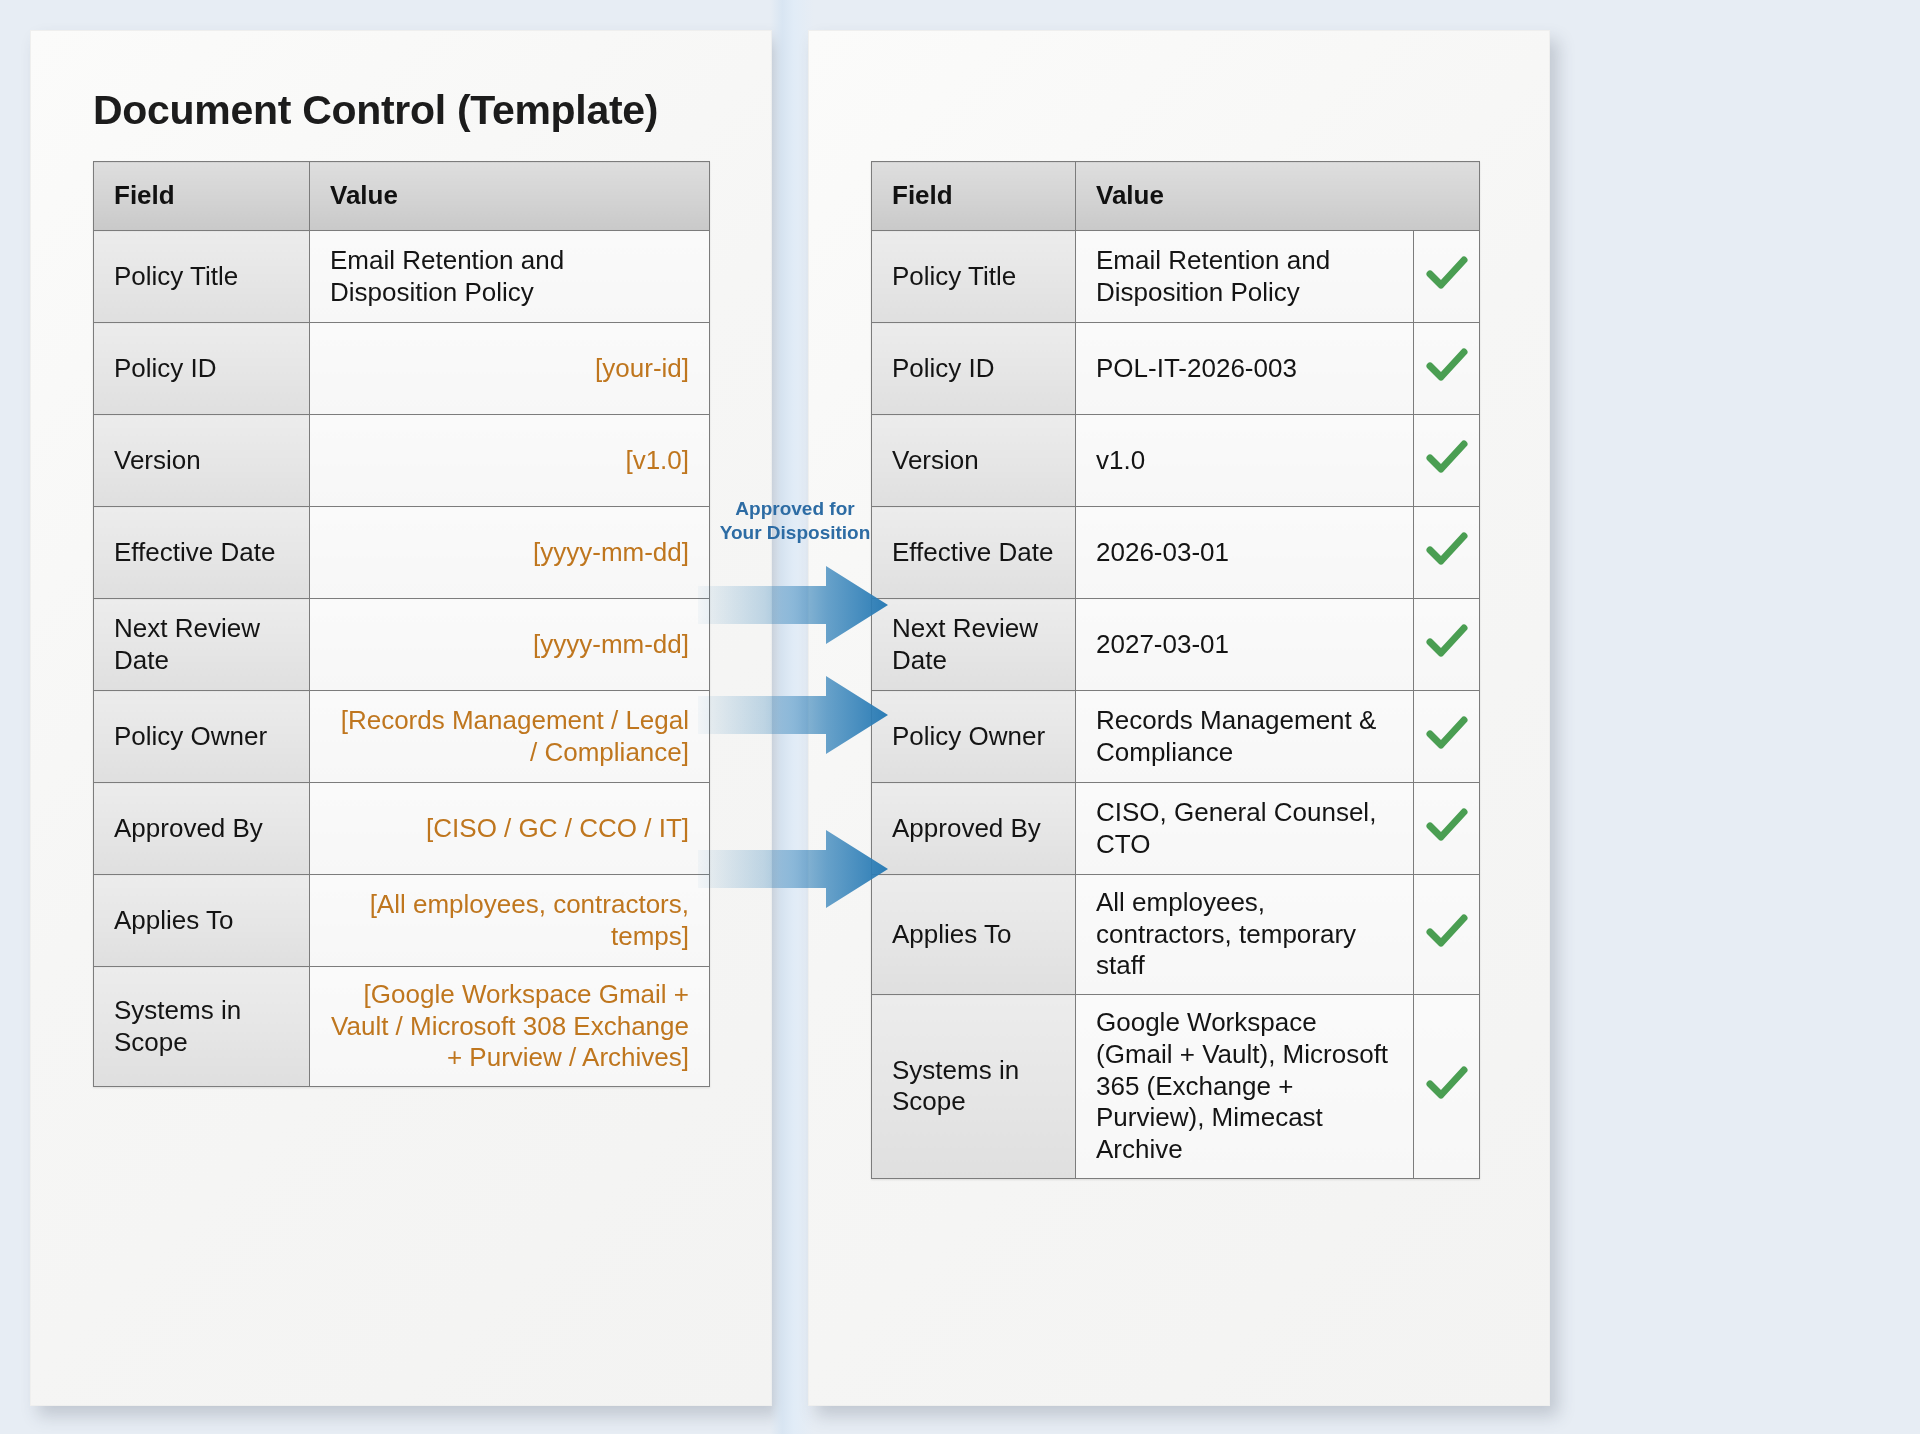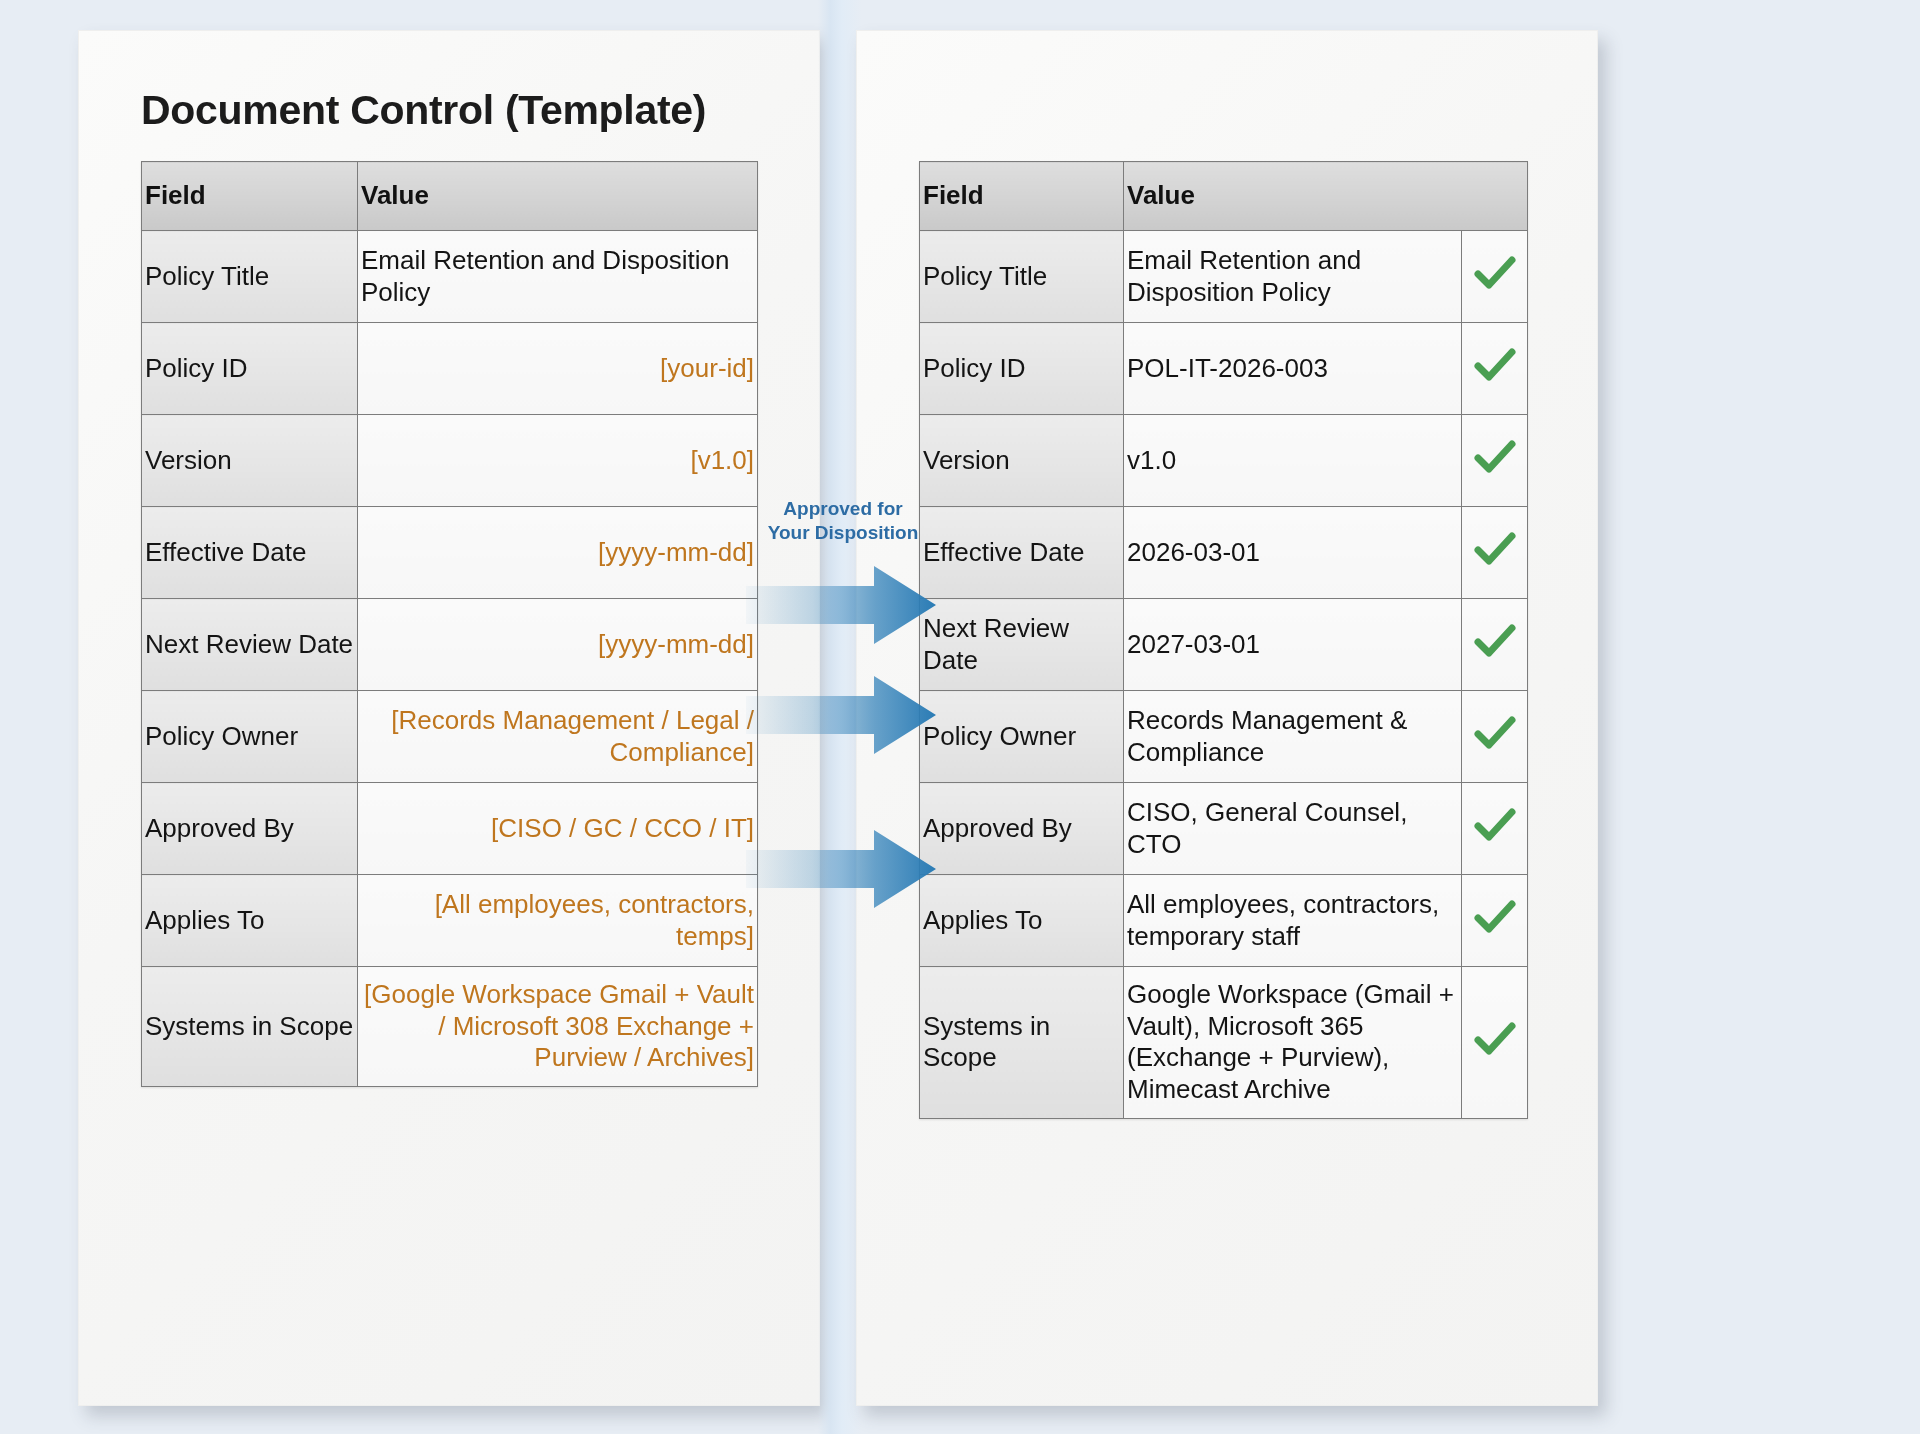--- a/index.html
+++ b/index.html
@@ -2,21 +2,21 @@
 <html><head>
 <meta charset="utf-8">
 <style>
   html,body{margin:0;padding:0;}
   body{
     width:1920px;height:1434px;
     background:#e7edf4;
     font-family:"Liberation Sans", sans-serif;
     position:relative;overflow:hidden;
   }
-  .stage{position:absolute;inset:0;margin-left:48px;}
+  .stage{position:absolute;inset:0;}
 
   
   .card{
     position:absolute;top:30px;height:1374px;
     background:linear-gradient(135deg,#fbfbfa 0%,#f6f6f5 45%,#f3f3f2 100%);
     box-shadow:8px 10px 16px rgba(60,70,85,.22);
     border:1px solid #efefee;
   }
   .card-left{left:30px;width:740px;}
   .card-right{left:808px;width:740px;}
@@ -33,21 +33,21 @@
     position:absolute;left:62px;top:130px;
     border-collapse:collapse;
     table-layout:fixed;
     box-shadow:0 1px 2px rgba(0,0,0,.10);
   }
   .tbl-left{width:616px;}
   .tbl-right{width:608px;}
 
   table td,table th{
     border:1px solid #7c7c7c;
-    padding:12px 3px;
+    padding:12px 20px;
     vertical-align:middle;
     font-size:26px;
     line-height:1.22;
     color:#141414;
     text-align:left;
   }
   thead th{
     font-weight:bold;font-size:26px;
     background:linear-gradient(180deg,#dedede 0%,#d3d3d3 55%,#c9c9c9 100%);
     height:48px;padding-top:10px;padding-bottom:10px;

